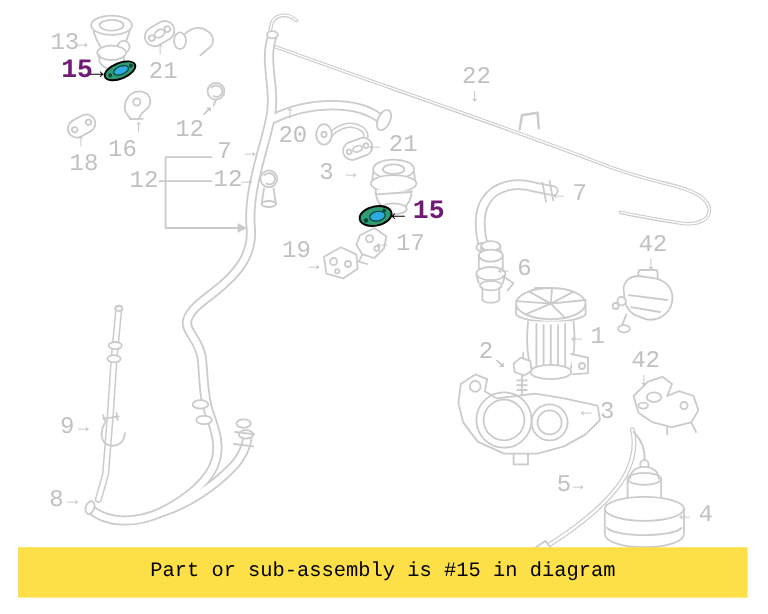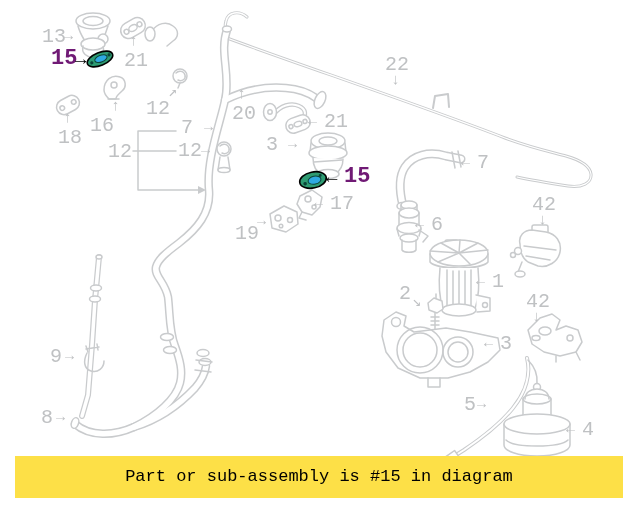--- a/index.html
+++ b/index.html
@@ -271,21 +271,21 @@
       <span class="lab" style="left: 178px; top: 141px;">12</span>
       <span class="arr" style="left: 201px; top: 143px;">→</span>
       <span class="lab" style="left: 232px; top: 104px;">20</span>
       <span class="arr" style="left: 237px; top: 87px;">↑</span>
       <span class="lab" style="left: 266px; top: 135px;">3</span>
       <span class="arr" style="left: 288px; top: 137px;">→</span>
       <span class="lab" style="left: 324px; top: 112px;">21</span>
       <span class="arr" style="left: 308px; top: 114px;">←</span>
       <span class="lab" style="left: 385px; top: 55px;">22</span>
       <span class="arr" style="left: 391px; top: 73px;">↓</span>
-      <span class="lab" style="left: 235px; top: 224px;">19</span>
+      <span class="lab" style="left: 235px; top: 200px;">19</span>
       <span class="arr" style="left: 257px; top: 214px;">→</span>
       <span class="lab" style="left: 330px; top: 194px;">17</span>
       <span class="arr" style="left: 314px; top: 196px;">←</span>
       <span class="lab" style="left: 477px; top: 153px;">7</span>
       <span class="arr" style="left: 461px; top: 155px;">←</span>
       <span class="lab" style="left: 431px; top: 215px;">6</span>
       <span class="arr" style="left: 415px; top: 217px;">←</span>
       <span class="lab" style="left: 532px; top: 195px;">42</span>
       <span class="arr" style="left: 538px; top: 213px;">↓</span>
       <span class="lab" style="left: 492px; top: 272px;">1</span>

